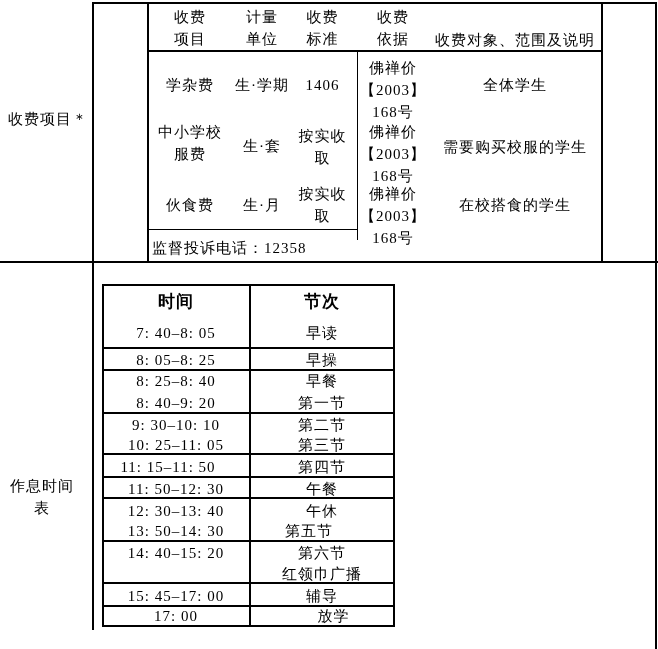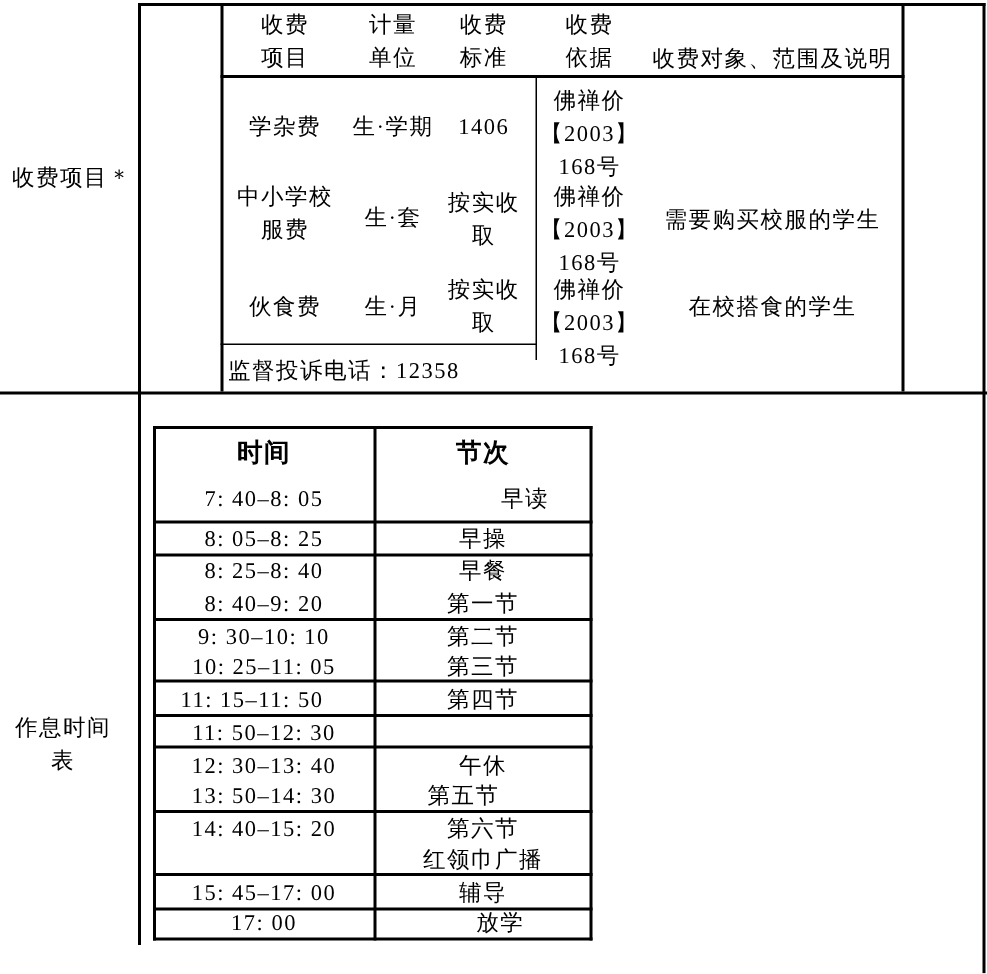--- a/index.html
+++ b/index.html
@@ -44,20 +44,21 @@
   <div class="txt" style="left:360px;top:6px;width:66px;">收费
 依据</div>
   <div class="txt single" style="left:430px;top:30px;width:170px;">收费对象、范围及说明</div>
 
   <div class="txt single" style="left:150px;top:75px;width:80px;">学杂费</div>
   <div class="txt single" style="left:222px;top:75px;width:80px;">生·学期</div>
   <div class="txt single" style="left:285px;top:75px;width:75px;">1406</div>
   <div class="txt" style="left:360px;top:57px;width:66px;">佛禅价
 【2003】
 168号</div>
+  <div class="txt single" style="left:430px;top:75px;width:170px;">全体学生</div>
 
   <div class="txt" style="left:150px;top:121px;width:80px;">中小学校
 服费</div>
   <div class="txt single" style="left:222px;top:136px;width:80px;">生·套</div>
   <div class="txt" style="left:285px;top:125px;width:75px;">按实收
 取</div>
   <div class="txt" style="left:360px;top:121px;width:66px;">佛禅价
 【2003】
 168号</div>
   <div class="txt single" style="left:430px;top:137px;width:170px;">需要购买校服的学生</div>
@@ -87,41 +88,42 @@
   <div class="ln" style="left:102px;top:476px;width:293px;height:2px;"></div>
   <div class="ln" style="left:102px;top:497px;width:293px;height:2px;"></div>
   <div class="ln" style="left:102px;top:540px;width:293px;height:2px;"></div>
   <div class="ln" style="left:102px;top:582px;width:293px;height:2px;"></div>
   <div class="ln" style="left:102px;top:605px;width:293px;height:2px;"></div>
 
   <div class="txt sched-hdr" style="left:252px;top:291px;width:140px;">节次</div>
   <div class="txt sched-hdr" style="left:104px;top:291px;width:144px;">时间</div>
 
   <div class="txt single" style="left:104px;top:323px;width:144px;">7: 40–8: 05</div>
-  <div class="txt single" style="left:252px;top:323px;width:140px;padding-left:28px;">早读</div>
+  <div class="txt single" style="left:252px;top:323px;width:140px;">早读</div>
 
   <div class="txt single" style="left:104px;top:350px;width:144px;">8: 05–8: 25</div>
   <div class="txt single" style="left:252px;top:350px;width:140px;">早操</div>
 
   <div class="txt single" style="left:104px;top:371px;width:144px;">8: 25–8: 40</div>
   <div class="txt single" style="left:252px;top:371px;width:140px;">早餐</div>
 
   <div class="txt single" style="left:104px;top:393px;width:144px;">8: 40–9: 20</div>
   <div class="txt single" style="left:252px;top:393px;width:140px;">第一节</div>
 
   <div class="txt single" style="left:104px;top:415px;width:144px;">9: 30–10: 10</div>
   <div class="txt single" style="left:252px;top:415px;width:140px;">第二节</div>
 
   <div class="txt single" style="left:104px;top:435px;width:144px;">10: 25–11: 05</div>
   <div class="txt single" style="left:252px;top:435px;width:140px;">第三节</div>
 
   <div class="txt single" style="left:104px;top:457px;width:128px;text-align:center;">11: 15–11: 50</div>
   <div class="txt single" style="left:252px;top:457px;width:140px;">第四节</div>
 
   <div class="txt single" style="left:104px;top:479px;width:144px;">11: 50–12: 30</div>
+  <div class="txt single" style="left:252px;top:479px;width:140px;">午餐</div>
 
   <div class="txt single" style="left:104px;top:501px;width:144px;">12: 30–13: 40</div>
   <div class="txt single" style="left:252px;top:501px;width:140px;">午休</div>
 
   <div class="txt single" style="left:104px;top:521px;width:144px;">13: 50–14: 30</div>
   <div class="txt single" style="left:252px;top:521px;width:114px;">第五节</div>
 
   <div class="txt single" style="left:104px;top:543px;width:144px;">14: 40–15: 20</div>
   <div class="txt single" style="left:252px;top:543px;width:140px;">第六节</div>
 

